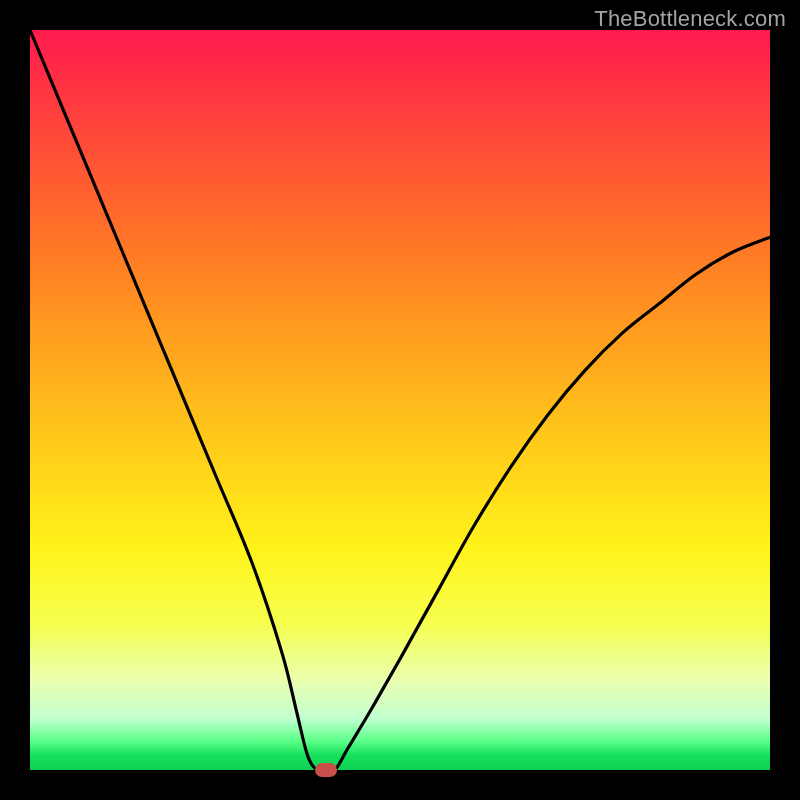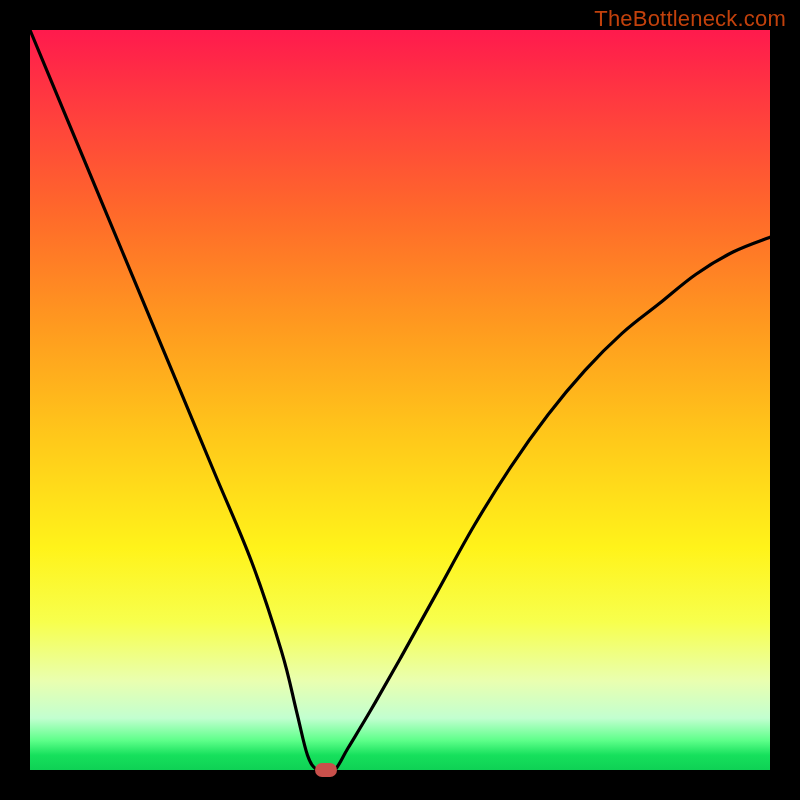--- a/index.html
+++ b/index.html
@@ -37,21 +37,21 @@
       #c2ffd0 93%,
       #5eff8a 96%,
       #16e05c 98%,
       #0fd155 100%
     );
   }
   .watermark {
     position: absolute;
     top: 6px;
     right: 14px;
-    color: #c2410c;
+    color: #a3a3a3;
     font-size: 22px;
     font-weight: 500;
     letter-spacing: 0.2px;
   }
   svg.curve {
     position: absolute;
     left: 30px;
     top: 30px;
     width: 740px;
     height: 740px;

